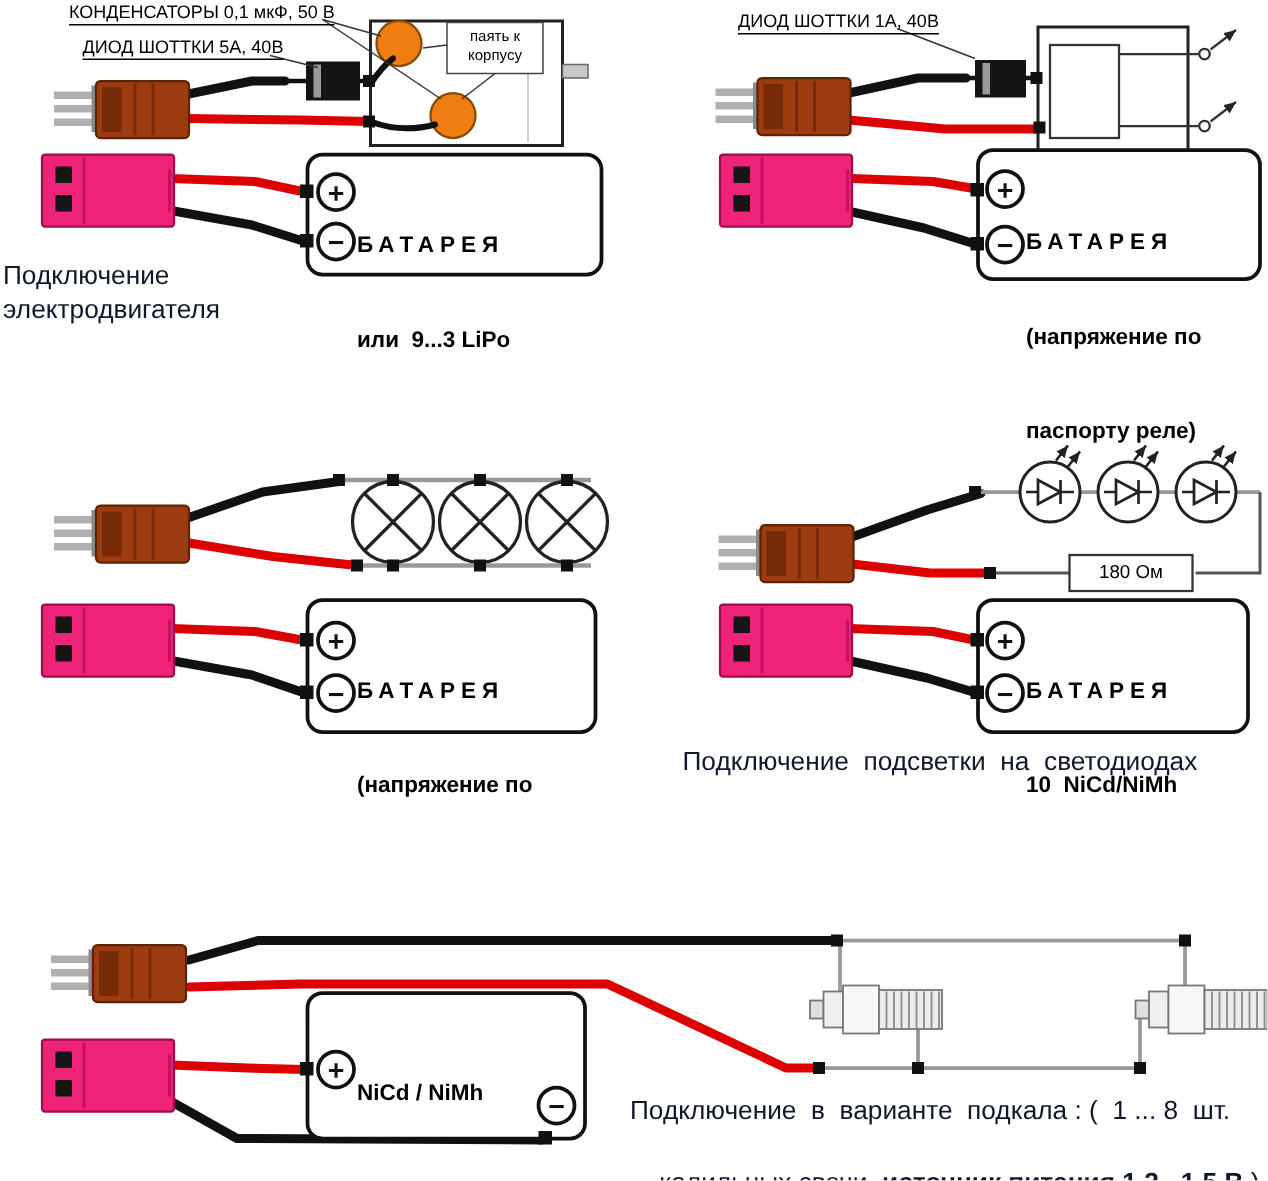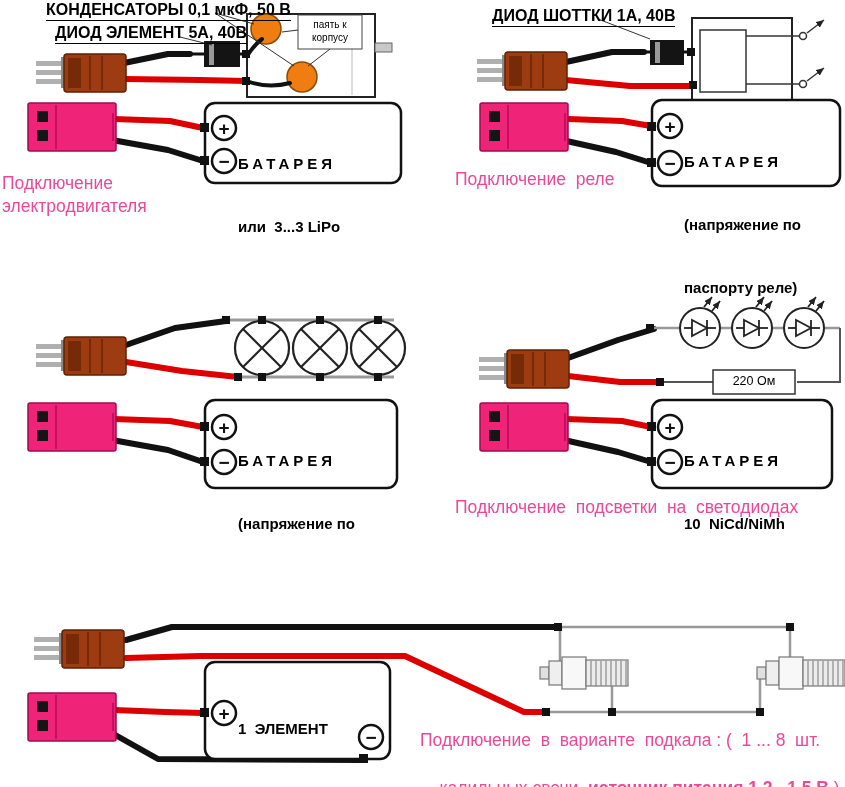--- a/index.html
+++ b/index.html
@@ -1,24 +1,24 @@
 <!DOCTYPE html>
 <html><head>
 <meta charset="utf-8">
 <style>
   html,body{margin:0;padding:0;background:#fff;}
   body{font-family:"Liberation Sans",sans-serif;color:#000;}
   .canvas{position:relative;width:845px;height:787px;background:#fff;overflow:hidden;}
   .canvas > svg{position:absolute;left:0;top:0;}
   .overlay{position:absolute;}
-  .small-label{font-size:16px;white-space:nowrap;border-bottom:1px solid #000;padding-bottom:1px;font-weight:bold;}
+  .small-label{font-size:12px;white-space:nowrap;border-bottom:1px solid #000;padding-bottom:1px;}
   .note{font-size:10px;line-height:13px;text-align:center;white-space:pre-wrap;}
   .batt-text{font-weight:bold;font-size:15px;line-height:21px;white-space:pre-wrap;}
   .batt-title{letter-spacing:4px;}
-  .caption{font-size:17.5px;white-space:pre-wrap;color:#ec4899;}
+  .caption{font-size:17.5px;white-space:pre-wrap;color:#0f172a;}
   .res-label{font-size:12.5px;text-align:center;}
   .bold{font-weight:bold;}
   text.pm{font-family:"Liberation Sans",sans-serif;font-size:19px;font-weight:bold;fill:#111;}
 </style>
 </head>
 <body>
 
 <div class="canvas">
 
 <svg width="845" height="787" viewBox="0 0 845 787">
@@ -208,52 +208,50 @@
     <rect x="200" y="708" width="9" height="9" fill="#111"></rect>
     <rect x="359" y="754" width="9" height="9" fill="#111"></rect>
     <circle cx="224" cy="713" r="12" fill="#fff" stroke="#111" stroke-width="2.5"></circle>
     <circle cx="371" cy="737" r="12" fill="#fff" stroke="#111" stroke-width="2.5"></circle>
     <text x="224" y="720" class="pm" text-anchor="middle">+</text>
     <text x="371" y="744" class="pm" text-anchor="middle">−</text>
   </g>
 </svg>
 
   <div class="overlay small-label" style="left:46px;top:1px;">КОНДЕНСАТОРЫ 0,1 мкФ, 50 В</div>
-  <div class="overlay small-label" style="left:55px;top:24px;">ДИОД ЭЛЕМЕНТ 5А, 40В</div>
+  <div class="overlay small-label" style="left:55px;top:24px;">ДИОД ШОТТКИ 5А, 40В</div>
   <div class="overlay note" style="left:299px;top:18px;width:62px;">паять к
 корпусу</div>
   <div class="overlay batt-text" style="left:238px;top:111px;width:158px;">
     <div class="batt-title">БАТАРЕЯ</div>
-    <div>или  3...3 LiPo</div>
+    <div>или  9...3 LiPo</div>
   </div>
   <div class="overlay caption" style="left:2px;top:172px;line-height:23px;">Подключение
 электродвигателя</div>
 
   <div class="overlay small-label" style="left:492px;top:7px;">ДИОД ШОТТКИ 1А, 40В</div>
   <div class="overlay batt-text" style="left:684px;top:109px;width:152px;">
     <div class="batt-title">БАТАРЕЯ</div>
     <div>(напряжение по</div>
     <div>паспорту реле)</div>
   </div>
-  <div class="overlay caption" style="left:455px;top:169px;">Подключение  реле</div>
 
   <div class="overlay batt-text" style="left:238px;top:408px;width:156px;">
     <div class="batt-title">БАТАРЕЯ</div>
     <div>(напряжение по</div>
   </div>
 
-  <div class="overlay res-label" style="left:713px;top:374px;width:82px;">220 Ом</div>
+  <div class="overlay res-label" style="left:713px;top:374px;width:82px;">180 Ом</div>
   <div class="overlay batt-text" style="left:684px;top:408px;width:146px;">
     <div class="batt-title">БАТАРЕЯ</div>
     <div>10  NiCd/NiMh</div>
   </div>
   <div class="overlay caption" style="left:455px;top:497px;text-align:right;">Подключение  подсветки  на  светодиодах</div>
 
   <div class="overlay batt-text" style="left:238px;top:671px;width:126px;line-height:23px;">
-    <div>1  ЭЛЕМЕНТ</div>
     <div>NiCd / NiMh</div>
     
   </div>
   <div class="overlay caption" style="left:420px;top:730px;">Подключение  в  варианте  подкала : (  1 ... 8  шт.</div>
   <div class="overlay caption" style="left:420px;top:757px;">
     <span>калильных свечи, </span><span class="bold">источник питания 1,2...1,5 В</span><span> )</span>
   </div>
 
 </div>
 

